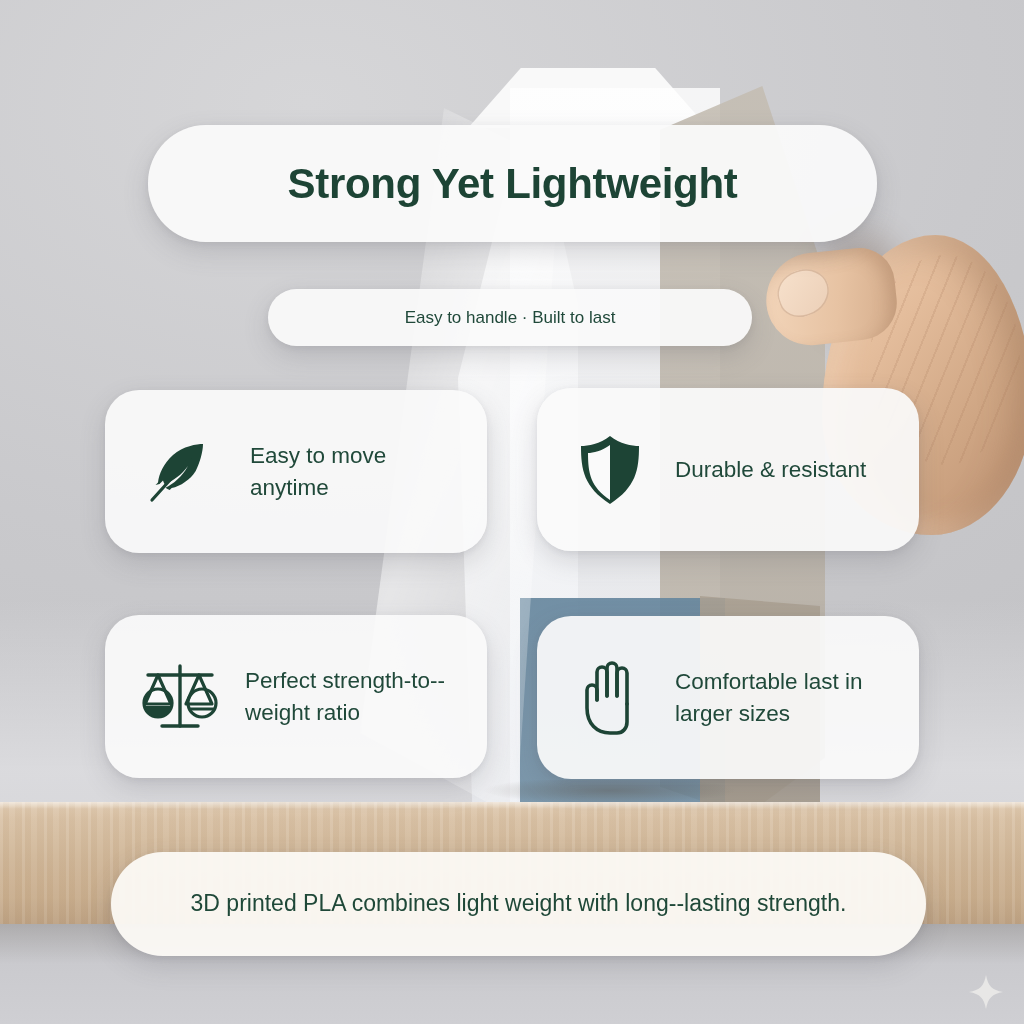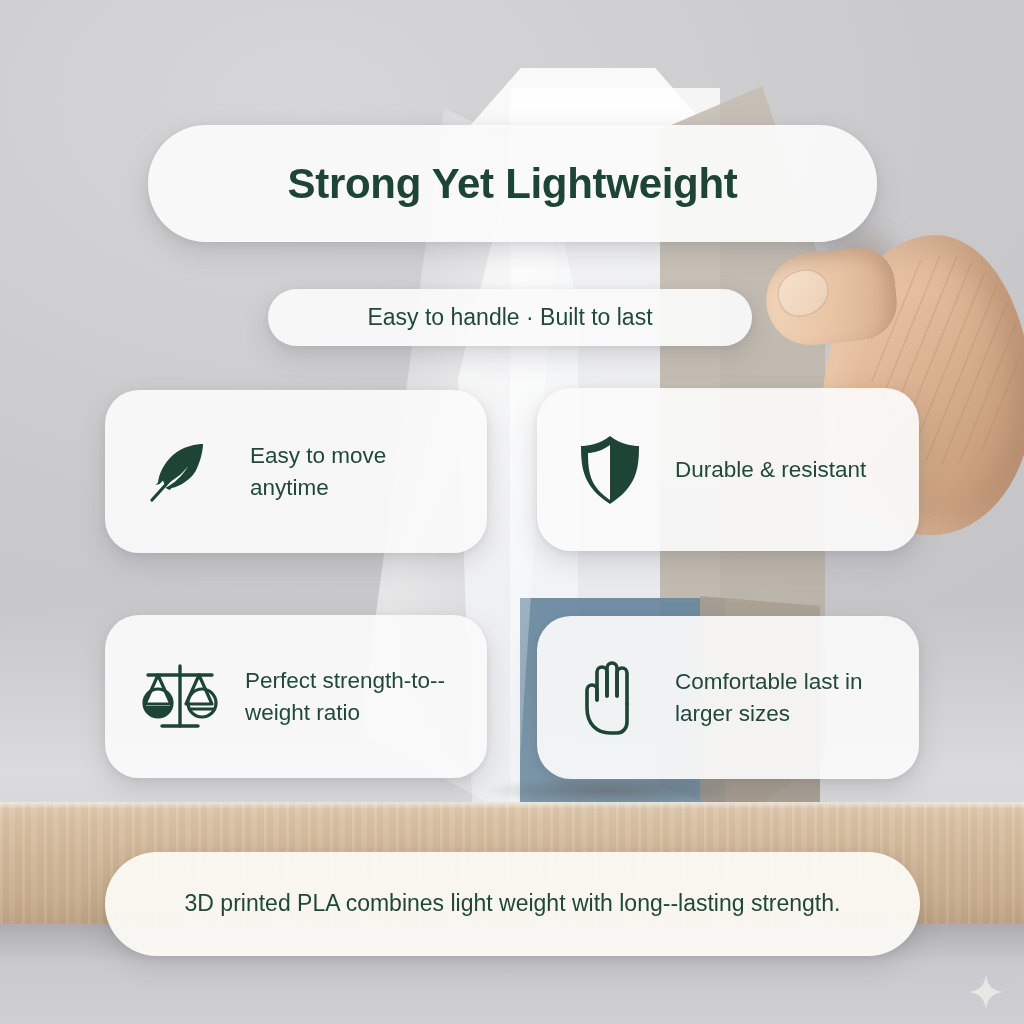--- a/index.html
+++ b/index.html
@@ -153,21 +153,21 @@
     font-size:42px; font-weight:700; color:#1d4435;
     letter-spacing:-.3px; white-space:nowrap;
   }
 
   #subtitle-pill {
     left:268px; top:289px; width:484px; height:57px;
     border-radius:29px;
     display:flex; align-items:center; justify-content:center;
     background:rgba(250,250,250,.93);
   }
-  #subtitle-text { font-size:23px; color:#20493a; font-weight:400; white-space:nowrap; }
+  #subtitle-text { font-size:17px; color:#20493a; font-weight:400; white-space:nowrap; }
 
   .card {
     width:382px; height:163px;
     border-radius:34px;
     display:flex; align-items:center;
     padding:0 26px 0 34px;
     gap:26px;
     background:rgba(250,250,250,.93);
   }
   #card-0 { left:105px;  top:390px;gap:33px; }
@@ -175,21 +175,21 @@
   #card-2 { left:105px;  top:615px;padding-left:36px; }
   #card-3 { left:537px;  top:616px; }
 
   .card-icon { flex:0 0 auto; width:78px; height:78px; display:flex; align-items:center; justify-content:center; }
   .card-icon svg { display:block; }
   .card-label {
     font-size:22.5px; line-height:1.42; color:#20493a; font-weight:400;
   }
 
   #bottom-banner {
-    left:105px; top:852px; width:815px; height:104px;
+    left:111px; top:852px; width:815px; height:104px;
     border-radius:52px;
     background:rgba(252,250,245,.94);
     display:flex; align-items:center; justify-content:center;
     text-align:center;
   }
   #bottom-text {
     font-size:23px; line-height:1.45; color:#1f4838; padding:0 56px;
   }
 
   #sparkle { position:absolute; left:966px; top:972px; width:40px; height:40px; opacity:.8; }

